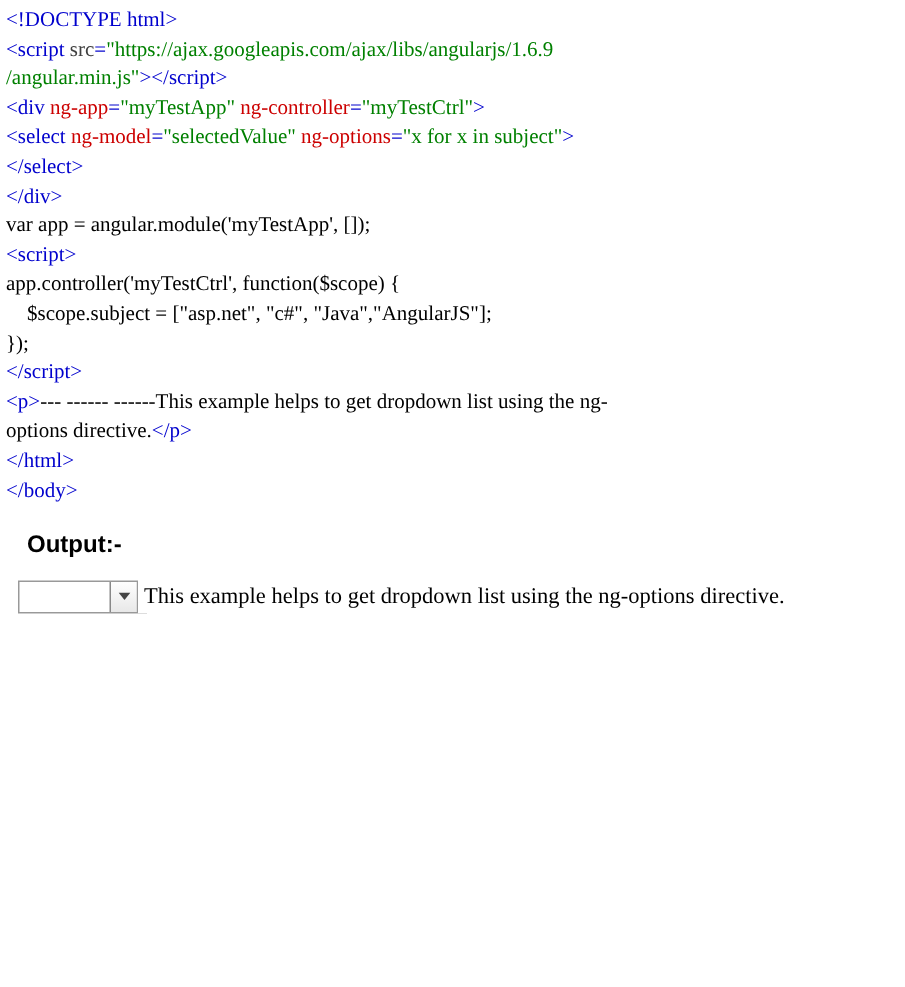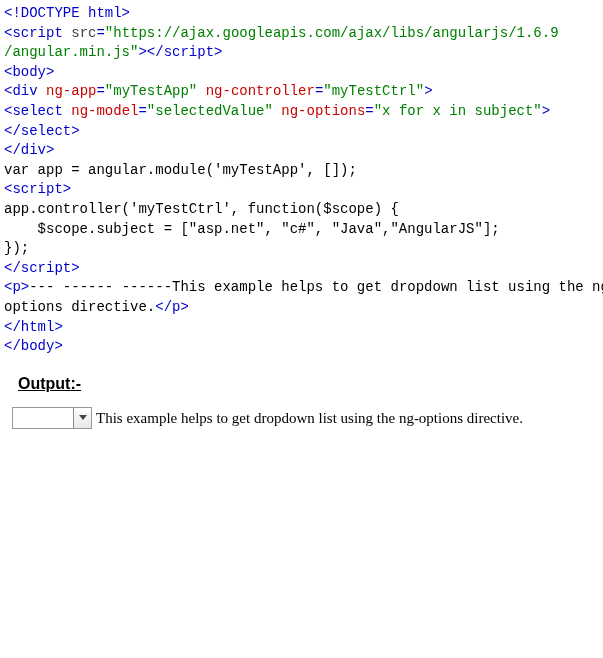--- a/index.html
+++ b/index.html
@@ -1,44 +1,43 @@
 <!DOCTYPE html>
 <html><head>
 <meta charset="utf-8">
 <style>
 * { margin: 0; padding: 0; box-sizing: border-box; }
 body { width: 603px; background: #fff; font-family: Arial, sans-serif; }
-.code-area { font-family: Liberation Mono, monospace; font-size: 14px; line-height: 1.4; padding: 4px; color: #000; }
+.code-area { font-family: Liberation Serif, serif; font-size: 14px; line-height: 1.4; padding: 4px; color: #000; }
 .line { white-space: pre; }
 .tag { color: #0000cd; }
 .attr-a { color: #404040; }
 .attr-b { color: #cc0000; }
 .val { color: #008000; }
 .eq { color: #0000cd; }
 .txt { color: #000; }
-.output-label { font-family: Arial, Helvetica, sans-serif; font-size: 16px; font-weight: bold; margin: 14px 0 14px 18px; color: #000; text-decoration: underline; }
+.output-label { font-family: Arial, Helvetica, sans-serif; font-size: 16px; font-weight: bold; margin: 14px 0 14px 18px; color: #000; }
 .output-area { position: relative; padding: 0 0 0 12px; }
 .select-row { display: flex; align-items: flex-start; }
 .select-box { width: 80px; height: 22px; border: 1px solid #999; background: #fff; display: flex; align-items: stretch; }
 .select-val { flex: 1; }
 .select-btn { width: 18px; border-left: 1px solid #888; background: linear-gradient(#fefefe,#e8e8e8); display: flex; align-items: center; justify-content: center; }
 .select-btn svg { display: block; }
 .after-text { font-family: "Times New Roman", serif; font-size: 15px; color: #000; margin-left: 4px; margin-top: 3px; }
 .dropdown { position: absolute; left: 12px; top: 22px; width: 86px; border: 1px solid #777; background: #fff; font-family: Arial, sans-serif; font-size: 12px; }
 .dd-item { padding: 4px 6px; color: #000; }
 .dd-item.sel { background: #1e90ff; color: #1e90ff; }
 </style>
 </head>
 <body>
 
 <div class="code-area">
 <div class="line"><span class="tag">&lt;!DOCTYPE html&gt;</span></div>
 <div class="line"><span class="tag">&lt;</span><span class="tag">script</span><span> </span><span class="attr-a">src</span><span class="eq">=</span><span class="val">"https://ajax.googleapis.com/ajax/libs/angularjs/1.6.9</span></div>
 <div class="line"><span class="val">/angular.min.js"</span><span class="tag">&gt;&lt;/</span><span class="tag">script</span><span class="tag">&gt;</span></div>
-<div class="line"><span class="tag">&lt;</span><span class="tag">body</span><span class="tag">&gt;</span></div>
 <div class="line"></div>
 <div class="line"><span class="tag">&lt;</span><span class="tag">div</span><span> </span><span class="attr-b">ng-app</span><span class="eq">=</span><span class="val">"myTestApp"</span><span> </span><span class="attr-b">ng-controller</span><span class="eq">=</span><span class="val">"myTestCtrl"</span><span class="tag">&gt;</span></div>
 <div class="line"></div>
 <div class="line"><span class="tag">&lt;</span><span class="tag">select</span><span> </span><span class="attr-b">ng-model</span><span class="eq">=</span><span class="val">"selectedValue"</span><span> </span><span class="attr-b">ng-options</span><span class="eq">=</span><span class="val">"x for x in subject"</span><span class="tag">&gt;</span></div>
 <div class="line"><span class="tag">&lt;/</span><span class="tag">select</span><span class="tag">&gt;</span></div>
 <div class="line"></div>
 <div class="line"><span class="tag">&lt;/</span><span class="tag">div</span><span class="tag">&gt;</span></div>
 <div class="line"></div>
 <div class="line"><span class="txt">var app = angular.module('myTestApp', []);</span></div>
 <div class="line"><span class="tag">&lt;</span><span class="tag">script</span><span class="tag">&gt;</span></div>

